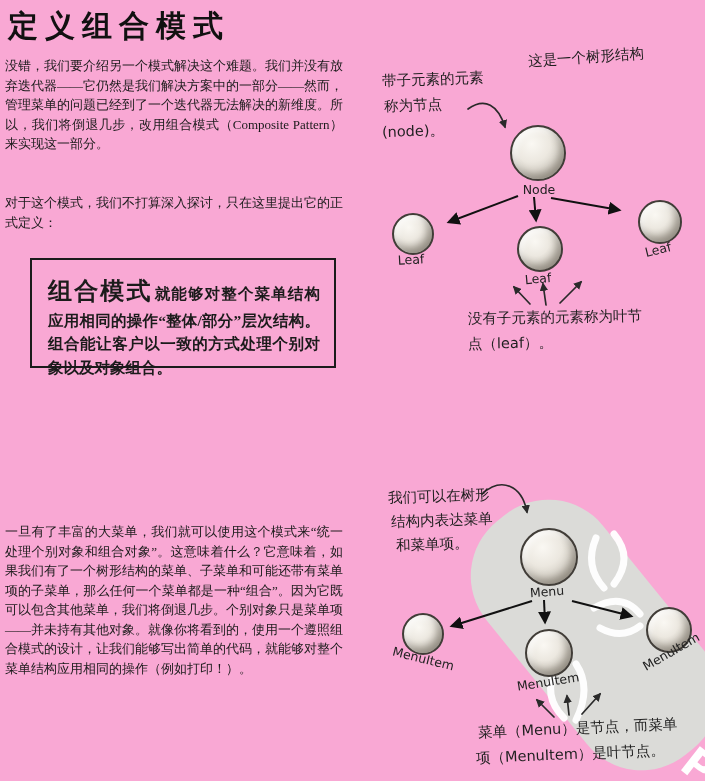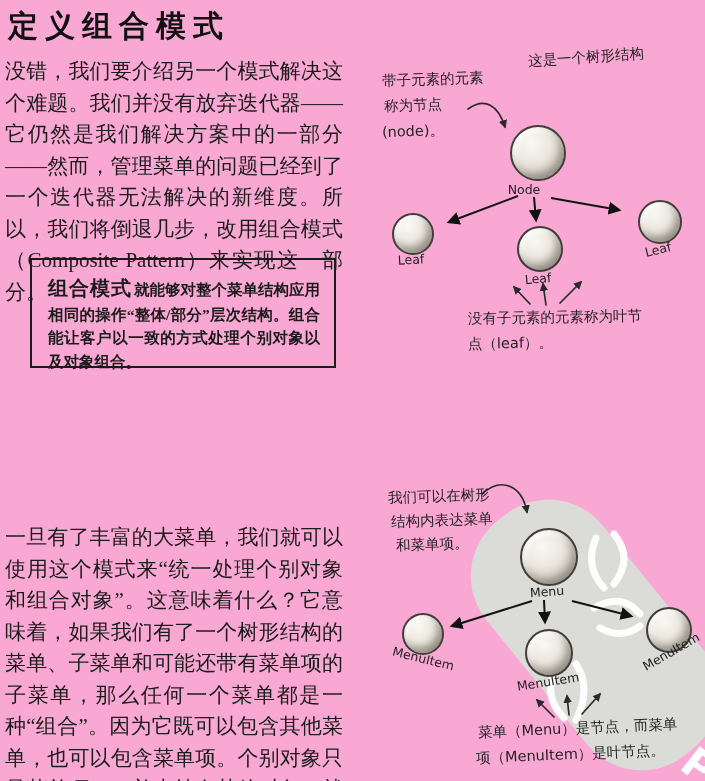--- a/index.html
+++ b/index.html
@@ -8,30 +8,30 @@
     background:#f9a8d4; color:#1b1b1b; overflow:hidden;
     font-family:"Liberation Serif", serif;
   }
   .title {
     position:absolute; left:8px; top:6px; margin:0;
     font-family:"Liberation Sans", sans-serif;
     font-size:30px; font-weight:bold; letter-spacing:7px; color:#111;
   }
   .para {
     position:absolute; left:5px; width:338px; margin:0;
-    font-size:21px; line-height:1.5; text-align:justify;
+    font-size:13px; line-height:1.5; text-align:justify;
   }
   .def-box {
     position:absolute; left:30px; top:258px; width:272px; height:76px;
     border:2px solid #1b1b1b; padding:13px 14px 17px 16px;
     font-size:15.5px; font-weight:bold; line-height:1.5; text-align:justify;
   }
   .def-term {
     font-family:"Liberation Sans", sans-serif;
-    font-size:20px; font-weight:bold; letter-spacing:1px; margin-right:2px;
+    font-size:24px; font-weight:bold; letter-spacing:1px; margin-right:2px;
   }
   .diagram { position:absolute; }
   .hand {
     position:absolute; font-family:"DejaVu Sans", sans-serif;
     font-size:14.5px; color:#1f1f1f; white-space:nowrap; line-height:1.2;
   }
   .hand-label {
     position:absolute; font-family:"DejaVu Sans", sans-serif;
     font-size:12.5px; color:#222; text-align:center; white-space:nowrap;
   }
@@ -51,26 +51,27 @@
   .squiggle { stroke:#fff; stroke-width:7; fill:none; stroke-linecap:round; opacity:.95; }
 </style>
 </head>
 <body>
 
 <div class="page">
 
   <h1 class="title">定义组合模式</h1>
 
   <p class="para" style="top:56px">没错，我们要介绍另一个模式解决这个难题。我们并没有放弃迭代器——它仍然是我们解决方案中的一部分——然而，管理菜单的问题已经到了一个迭代器无法解决的新维度。所以，我们将倒退几步，改用组合模式（Composite Pattern）来实现这一部分。</p>
+  <p class="para" style="top:193px">对于这个模式，我们不打算深入探讨，只在这里提出它的正式定义：</p>
 
   <div class="def-box">
     <span class="def-term">组合模式</span><span>就能够对整个菜单结构应用相同的操作“整体/部分”层次结构。组合能让客户以一致的方式处理个别对象以及对象组合。</span>
   </div>
 
-  <p class="para" style="top:522px">一旦有了丰富的大菜单，我们就可以使用这个模式来“统一处理个别对象和组合对象”。这意味着什么？它意味着，如果我们有了一个树形结构的菜单、子菜单和可能还带有菜单项的子菜单，那么任何一个菜单都是一种“组合”。因为它既可以包含其他菜单，也可以包含菜单项。个别对象只是菜单项——并未持有其他对象。就像你将看到的，使用一个遵照组合模式的设计，让我们能够写出简单的代码，就能够对整个菜单结构应用相同的操作（例如打印！）。</p>
+  <p class="para" style="top:522px">一旦有了丰富的大菜单，我们就可以使用这个模式来“统一处理个别对象和组合对象”。这意味着什么？它意味着，如果我们有了一个树形结构的菜单、子菜单和可能还带有菜单项的子菜单，那么任何一个菜单都是一种“组合”。因为它既可以包含其他菜单，我们将倒退几步。个别对象只是菜单项——并未持有其他对象。就像你将看到的，使用一个遵照组合模式的设计，让我们能够写出简单的代码，就能够对整个菜单结构应用相同的操作（例如打印！）。</p>
 
   <div class="diagram" style="left:370px; top:45px; width:335px; height:335px;">
 
     <svg class="svg-layer" width="335" height="335">
       <defs>
         <marker id="ah1" viewBox="0 0 10 10" refX="8" refY="5" markerWidth="6.5" markerHeight="6.5" orient="auto">
           <path d="M0,0 L10,5 L0,10 z" fill="#111"></path>
         </marker>
         <marker id="ah1s" viewBox="0 0 10 10" refX="8" refY="5" markerWidth="5" markerHeight="5" orient="auto">
           <path d="M0,0 L10,5 L0,10 z" fill="#2a2a2a"></path>
@@ -85,21 +86,21 @@
       <line class="hand-arrow" x1="190" y1="258" x2="211" y2="237" marker-end="url(#ah1s)"></line>
     </svg>
 
     <div class="hand" style="left:158px; top:4px; transform:rotate(-4deg);">这是一个树形结构</div>
 
     <div class="hand" style="left:12px; top:26px; transform:rotate(-2deg);">带子元素的元素</div>
     <div class="hand" style="left:14px; top:52px; transform:rotate(-2deg);">称为节点</div>
     <div class="hand" style="left:12px; top:78px; transform:rotate(-2deg);">(node)。</div>
 
     <div class="sphere" style="left:140px; top:80px; width:52px; height:52px;"></div>
-    <div class="hand-label" style="left:120px; top:137px; width:68px;">Node</div>
+    <div class="hand-label" style="left:135px; top:137px; width:68px;">Node</div>
 
     <div class="sphere" style="left:22px; top:168px; width:38px; height:38px;"></div>
     <div class="hand-label" style="left:10px; top:207px; width:62px; transform:rotate(-3deg);">Leaf</div>
 
     <div class="sphere" style="left:147px; top:181px; width:42px; height:42px;"></div>
     <div class="hand-label" style="left:138px; top:226px; width:60px; transform:rotate(-5deg);">Leaf</div>
 
     <div class="sphere" style="left:268px; top:155px; width:40px; height:40px;"></div>
     <div class="hand-label" style="left:258px; top:197px; width:60px; transform:rotate(-14deg);">Leaf</div>
 

